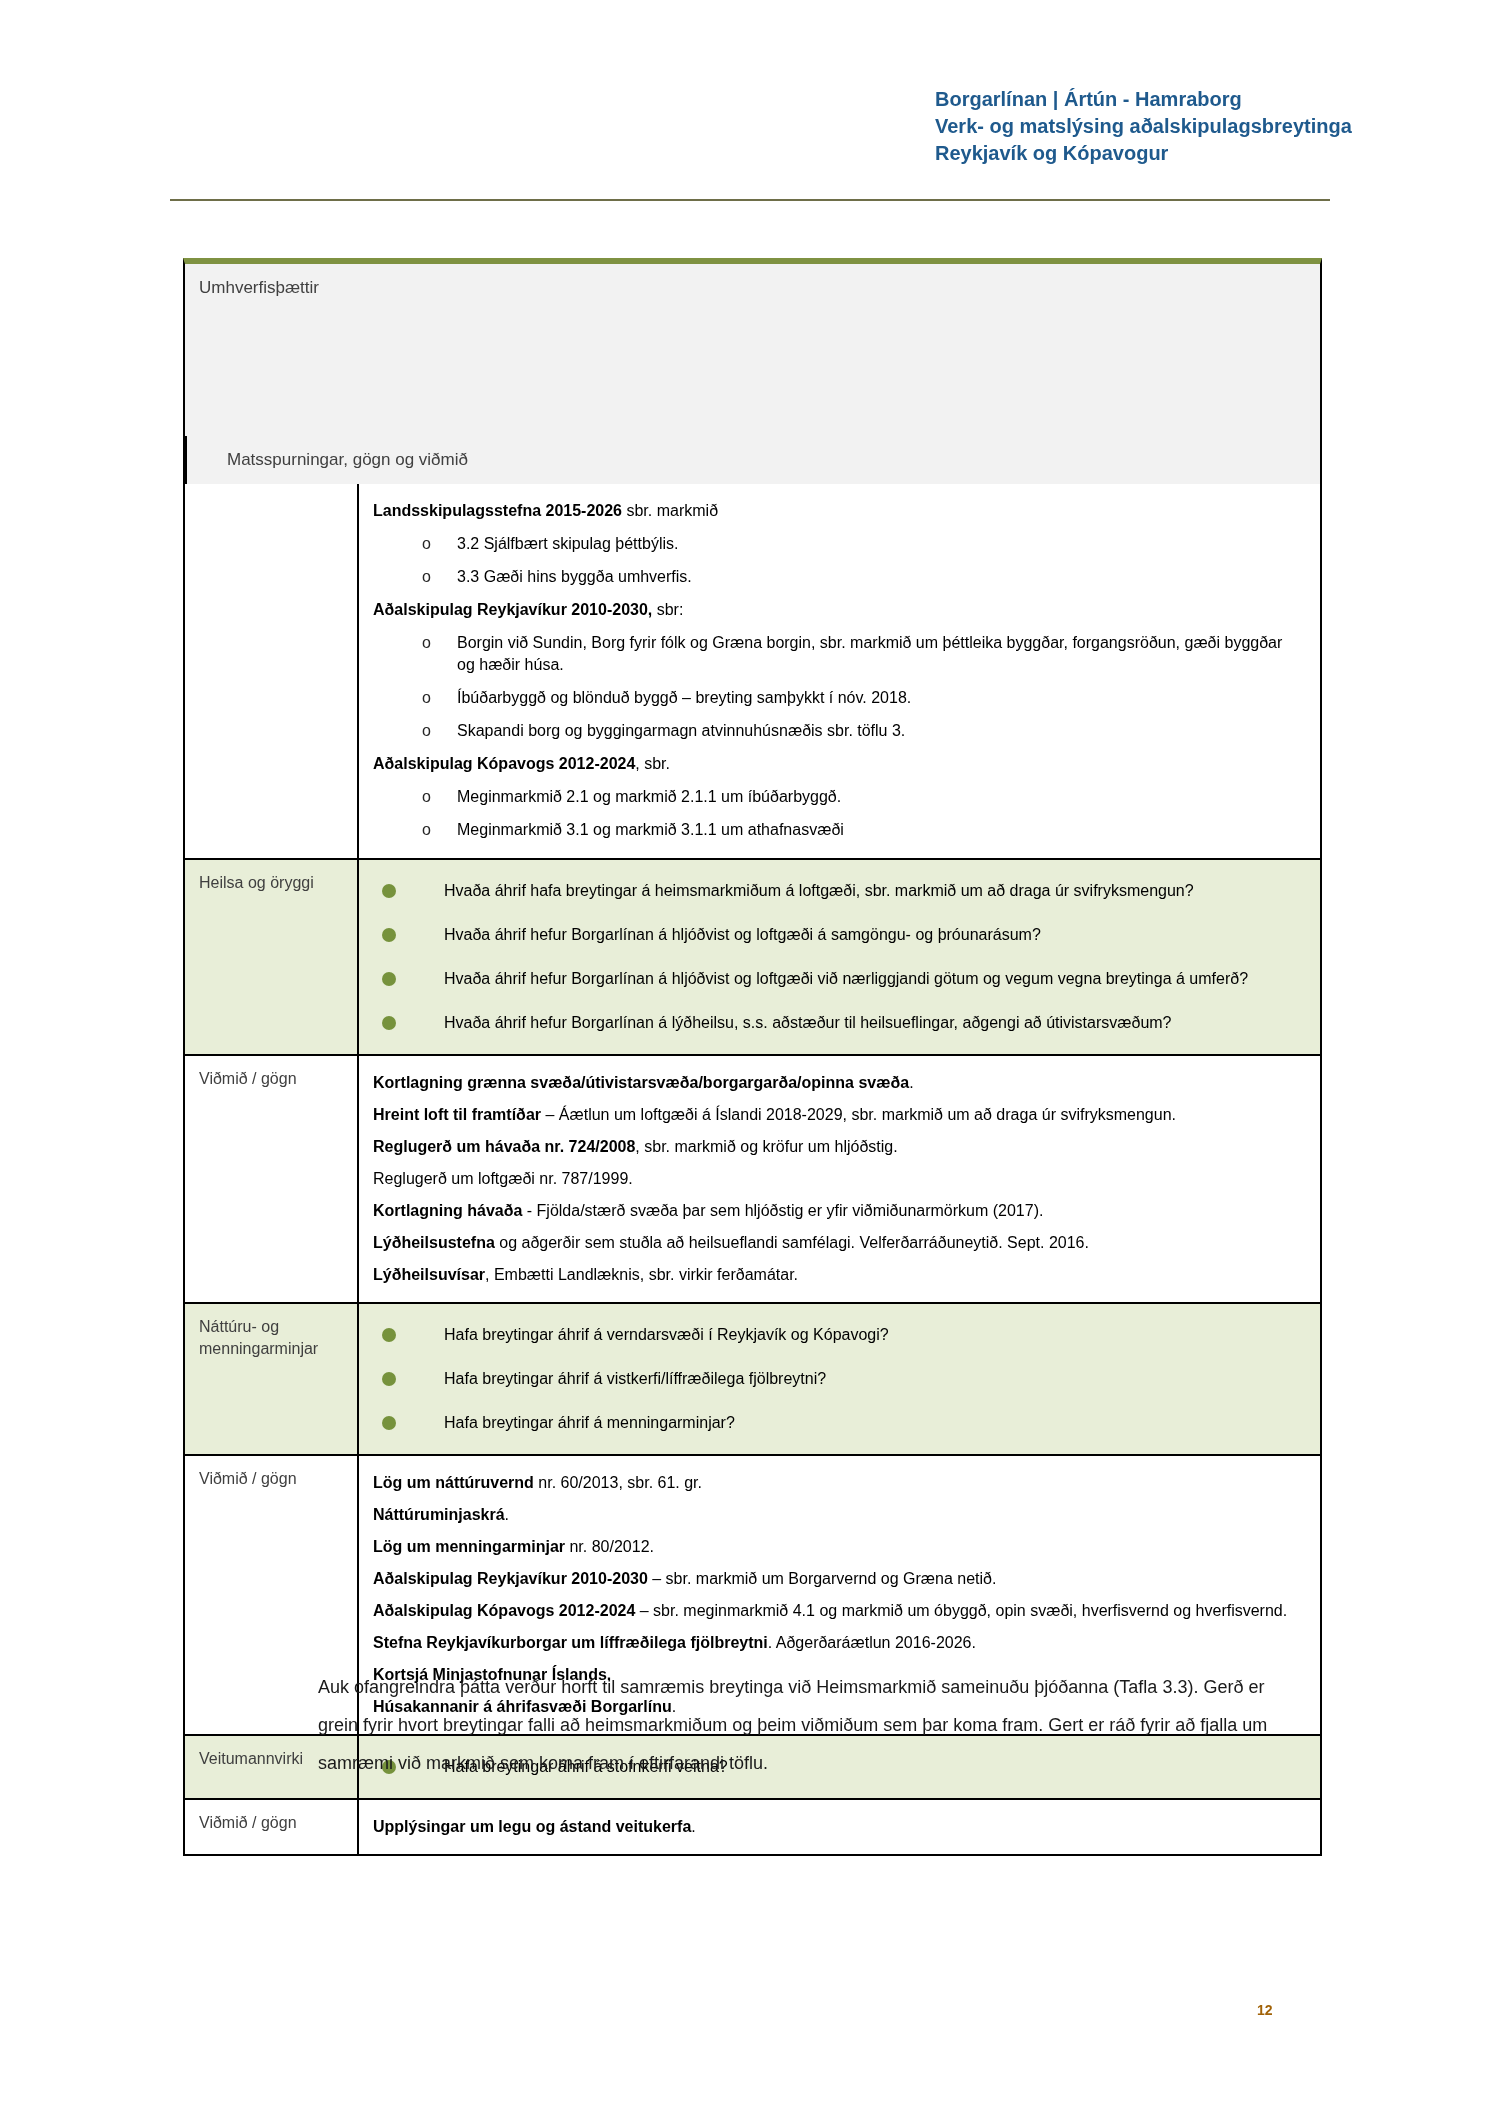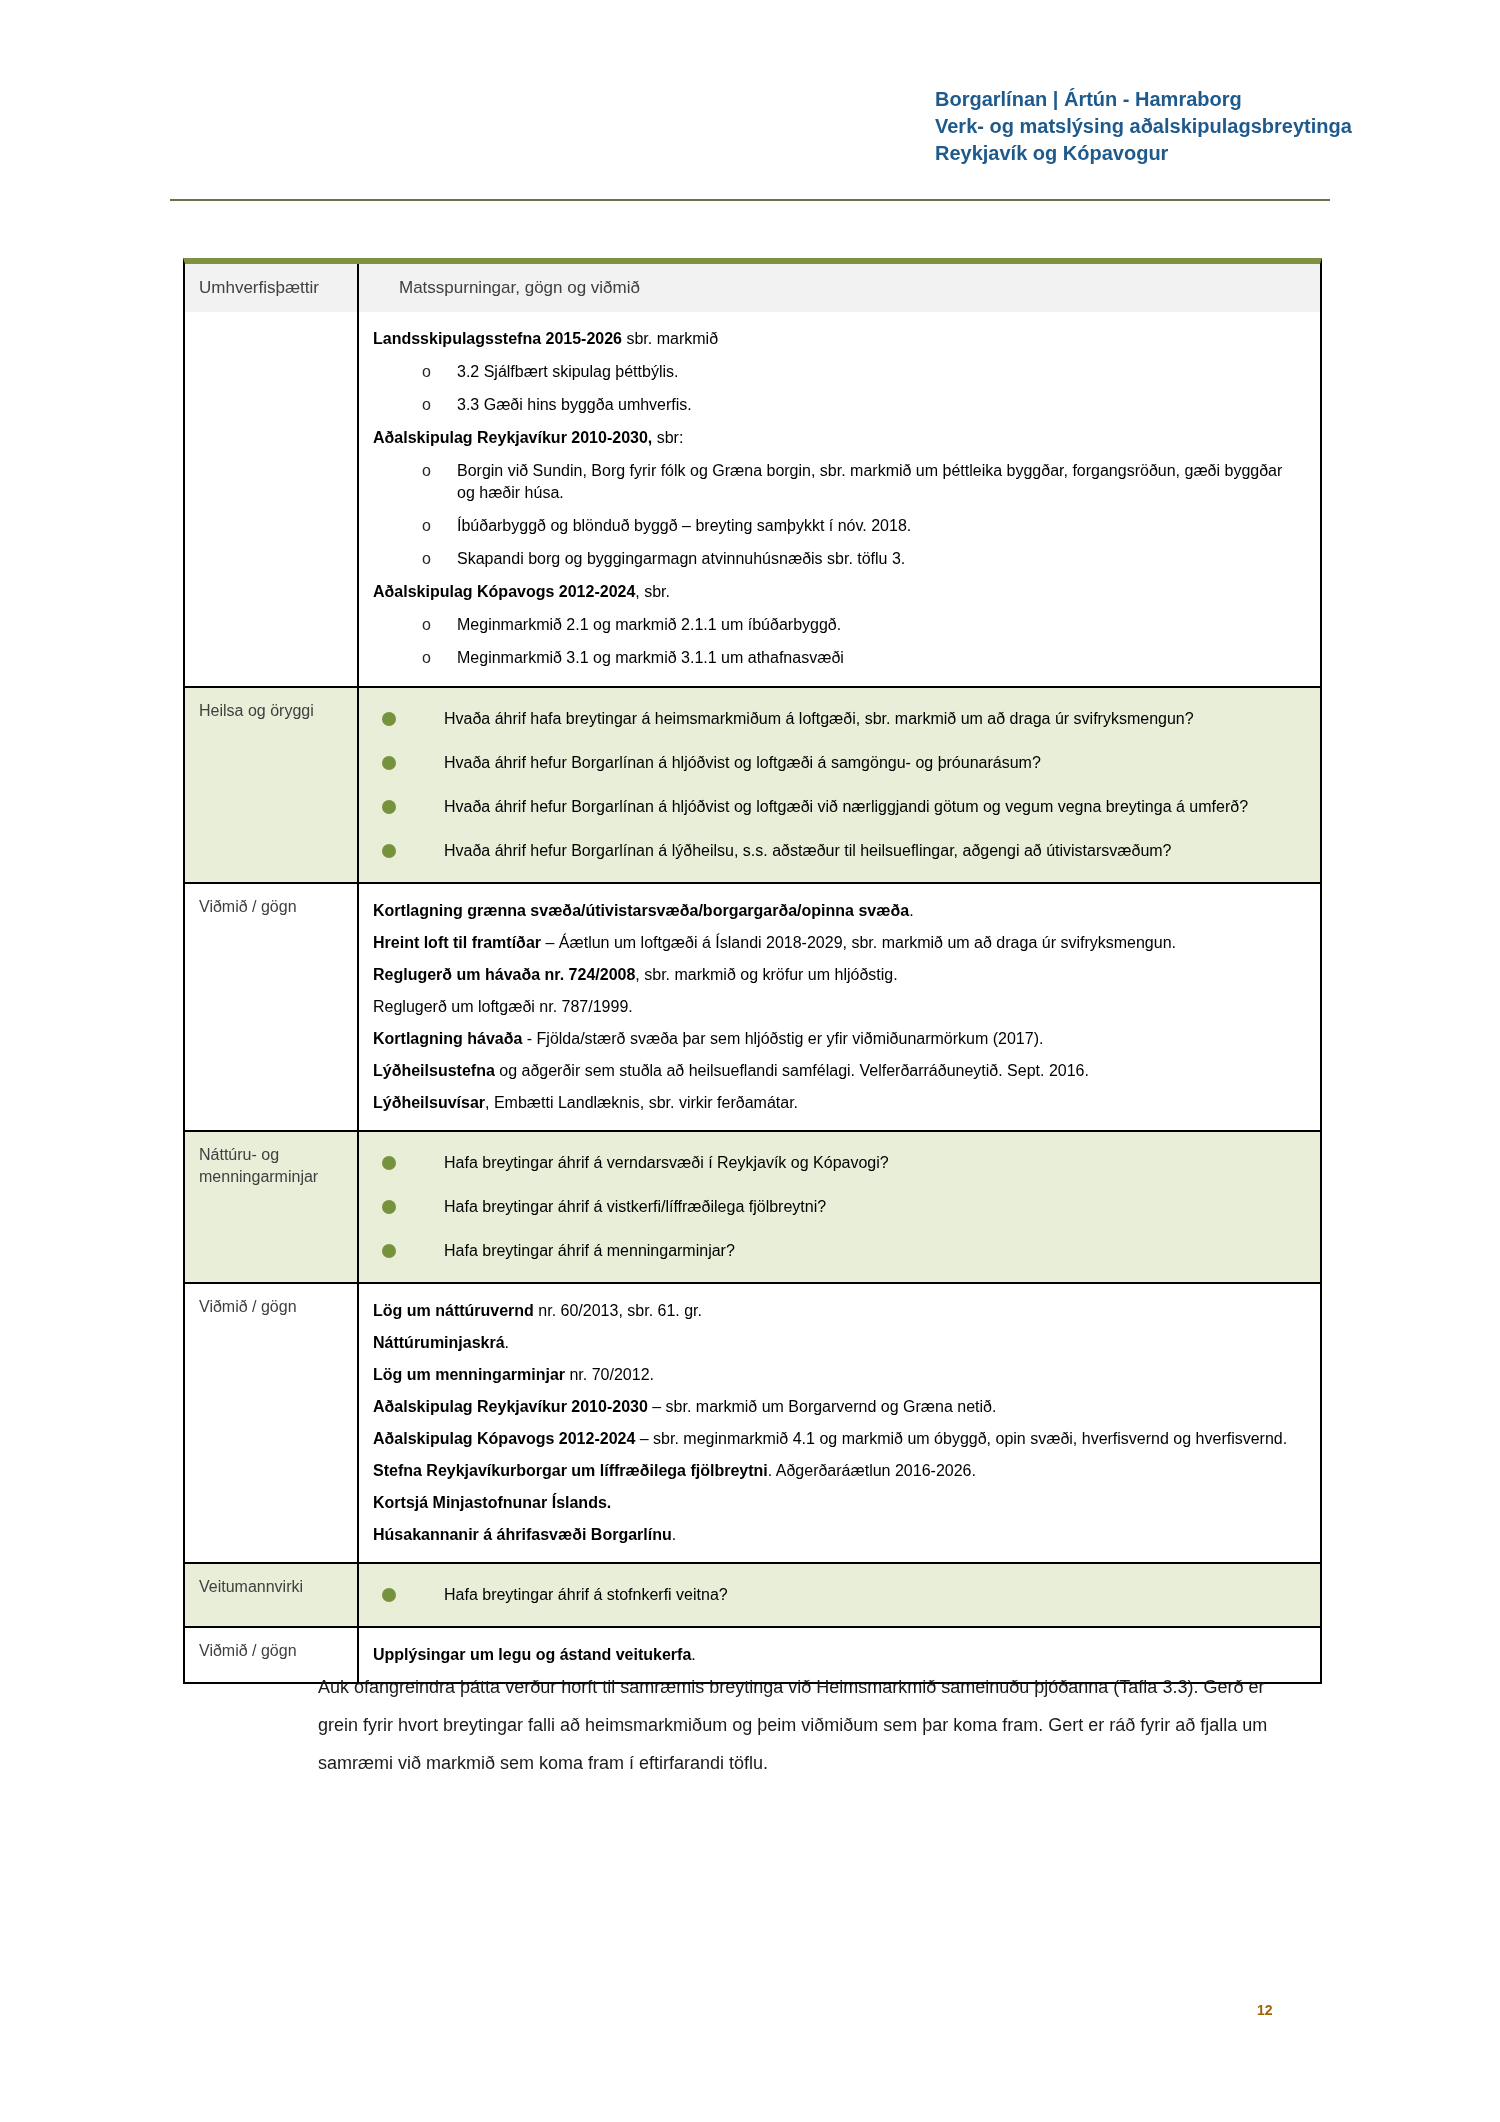--- a/index.html
+++ b/index.html
@@ -26,21 +26,21 @@
   .t-row + .t-row { border-top:2px solid #000; }
   .t-row.green { background:#e8eed8; }
   .cell-label {
     flex:0 0 172px; width:172px; box-sizing:border-box;
     padding:12px 10px 10px 14px; font-size:16px; line-height:22px; color:#3f3f3f;
   }
   .cell-content {
     flex:1 1 auto; box-sizing:border-box; border-left:2px solid #000;
     padding:6px 18px 6px 14px; font-size:16px; line-height:22px; color:#000;
   }
-  .t-head { background:#f2f2f2; }
+  .t-head { background:#f2f2f2;flex-direction:column; }
   .t-head .cell-label { font-size:17px; color:#404040; padding-top:13px; padding-bottom:13px; }
   .t-head .cell-content { font-size:17px; color:#404040; padding-top:13px; padding-bottom:13px;padding-left:40px; }
   
   .src-line { margin:10px 0; }
   .src-line .lead { font-weight:bold; }
   
   .o-item { display:flex; margin:11px 0 11px 49px; }
   .o-marker { flex:0 0 35px; width:35px; color:#262626; }
   .o-text { flex:1 1 auto; }
   
@@ -166,21 +166,21 @@
               <span class="q-marker"></span>
               <span class="q-text">Hafa breytingar áhrif á menningarminjar?</span>
             </div>
           </div>
         </div>
         <div class="t-row ">
           <div class="cell-label">Viðmið / gögn</div>
           <div class="cell-content">
             <div class="src-line"><span class="lead">Lög um náttúruvernd</span><span> nr. 60/2013, sbr. 61. gr.</span></div>
             <div class="src-line"><span class="lead">Náttúruminjaskrá</span><span>.</span></div>
-            <div class="src-line"><span class="lead">Lög um menningarminjar</span><span> nr. 70/2012.</span></div>
+            <div class="src-line"><span class="lead">Lög um menningarminjar</span><span> nr. 80/2012.</span></div>
             <div class="src-line"><span class="lead">Aðalskipulag Reykjavíkur 2010-2030</span><span> – sbr. markmið um Borgarvernd og Græna netið.</span></div>
             <div class="src-line"><span class="lead">Aðalskipulag Kópavogs 2012-2024</span><span> – sbr. meginmarkmið 4.1 og markmið um óbyggð, opin svæði, hverfisvernd og hverfisvernd.</span></div>
             <div class="src-line"><span class="lead">Stefna Reykjavíkurborgar um líffræðilega fjölbreytni</span><span>. Aðgerðaráætlun 2016-2026.</span></div>
             <div class="src-line"><span class="lead">Kortsjá Minjastofnunar Íslands.</span><span></span></div>
             <div class="src-line"><span class="lead">Húsakannanir á áhrifasvæði Borgarlínu</span><span>.</span></div>
           </div>
         </div>
         <div class="t-row green">
           <div class="cell-label">Veitumannvirki</div>
           <div class="cell-content">

